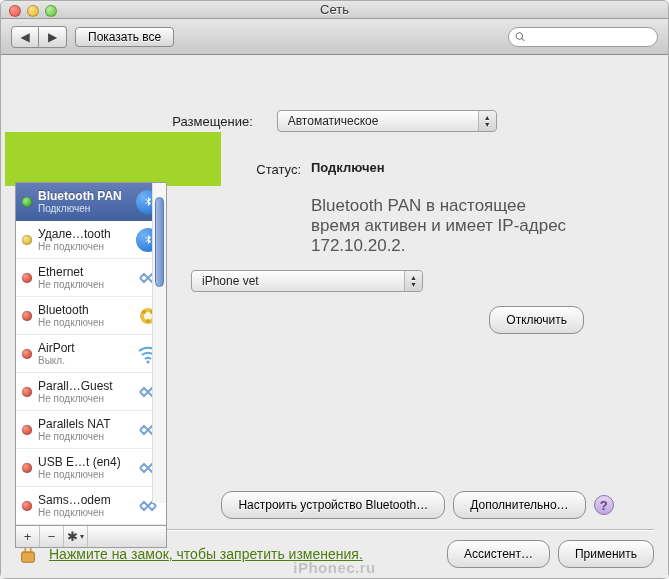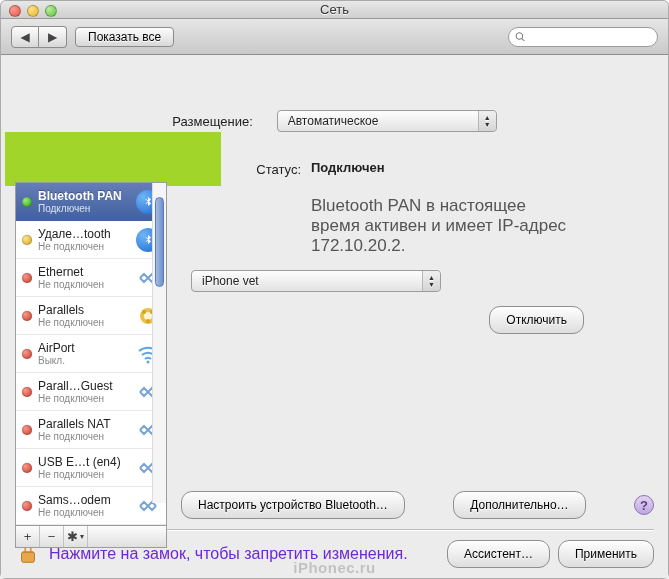--- a/index.html
+++ b/index.html
@@ -159,37 +159,37 @@
   }
   .f-btn { width: 24px; border-right: 1px solid #c2c2c2; display: flex; align-items: center; justify-content: center; font-size: 13px; color: #444; cursor: pointer; }
   .f-btn.gear::after { content: "▾"; font-size: 8px; margin-left: 2px; }
   .details { flex: 1; display: flex; flex-direction: column; }
   .detail-body { flex: 1; padding: 18px 10px 8px 10px; }
   .row { display: flex; margin-bottom: 14px; }
   .row-label { width: 120px; text-align: right; padding-right: 10px; font-size: 13px; padding-top: 2px; }
   .row-val { flex: 1; }
   .status-title { font-weight: bold; font-size: 13px; }
   .status-desc { font-size: 17px; color: #555; margin-top: 21px; max-width: 260px; }
-  .device-popup { width: 250px; }
+  .device-popup { width: 232px; }
   .aqua-btn {
     height: 28px; padding: 0 16px;
     background: linear-gradient(#fefefe, #dedede);
     border: 1px solid #8f8f8f; border-radius: 11px;
     font-size: 12px; cursor: pointer;
     text-shadow: 0 1px 0 #fff;
     box-shadow: 0 1px 0 #fff inset;
   }
   .disconnect-row { display: flex; justify-content: flex-end; padding-right: 60px; margin-top: 8px; }
-  .bottom-strip { display: flex; justify-content: space-between; align-items: center; padding: 6px 0; }
+  .bottom-strip { display: flex; gap: 8px; justify-content: center; align-items: center; padding: 6px 0; }
   .help-btn { width: 20px; height: 20px; border-radius: 50%; background: linear-gradient(#e3d5f0, #bfa7e0); border: 1px solid #8b73b5; color: #5a3e88; font-weight: bold; font-size: 13px; display: flex; align-items: center; justify-content: center; cursor: pointer; }
   .divider { height: 1px; background: #bbb; margin: 4px 0; box-shadow: 0 1px 0 #fff; }
   .lock-row { display: flex; align-items: center; gap: 8px; padding: 6px 0 0 0; }
   .lock-icon { width: 26px; height: 26px; display: flex; align-items: center; justify-content: center; }
   .lock-icon svg { width: 22px; }
-  .lock-text { font-size: 16px; color: #6d28d9; flex-shrink:0; }
+  .lock-text { font-size: 14px; color: #4d7c0f; flex-shrink:0;text-decoration:underline; }
   .final-btns { margin-left: auto; display: flex; gap: 8px; }
   .watermark { position: absolute; left: 50%; transform: translateX(-50%); bottom: 3px; font-size: 15px; font-weight: bold; color: rgba(0,0,0,.18); letter-spacing: .5px; pointer-events: none; }
 </style>
 </head>
 <body>
 
 <div class="window">
   <div class="titlebar">
     <div class="traffic-lights">
       <div class="tl red"></div>
@@ -260,21 +260,21 @@
                   </div>
                   <div class="type-icon">
                     <svg width="24" height="24" viewBox="0 0 24 24">
                       <path fill="none" stroke="#7aa4d8" stroke-width="2" d="M4 12l4-4 4 4 4-4 4 4M4 12l4 4 4-4 4 4 4-4"></path>
                     </svg>
                   </div>
                 </div>
                 <div class="list-item">
                   <span class="status-dot dot-red"></span>
                   <div class="item-text">
-                    <div class="item-name">Parallels</div>
+                    <div class="item-name">Bluetooth</div>
                     <div class="item-sub">Не подключен</div>
                   </div>
                   <div class="type-icon">
                     <svg width="24" height="24" viewBox="0 0 24 24">
                       <circle cx="12" cy="12" r="8" fill="#e8c04a"></circle>
                       <circle cx="12" cy="12" r="4" fill="#fff6d8"></circle>
                       <circle cx="8" cy="8" r="2" fill="#d4a41a"></circle>
                       <circle cx="16" cy="8" r="2" fill="#d4a41a"></circle>
                       <circle cx="12" cy="17" r="2" fill="#d4a41a"></circle>
                     </svg>

